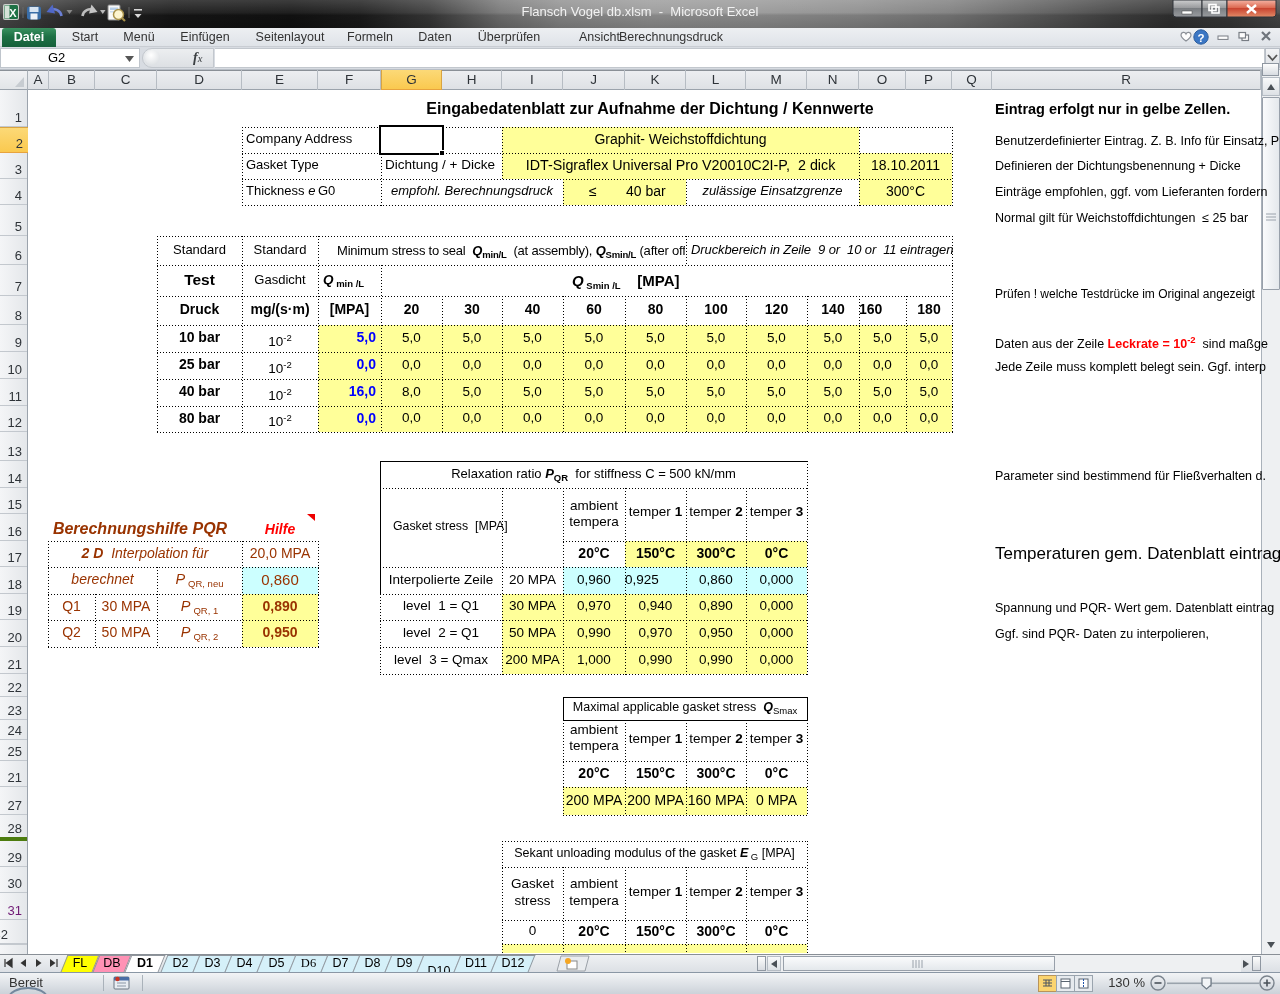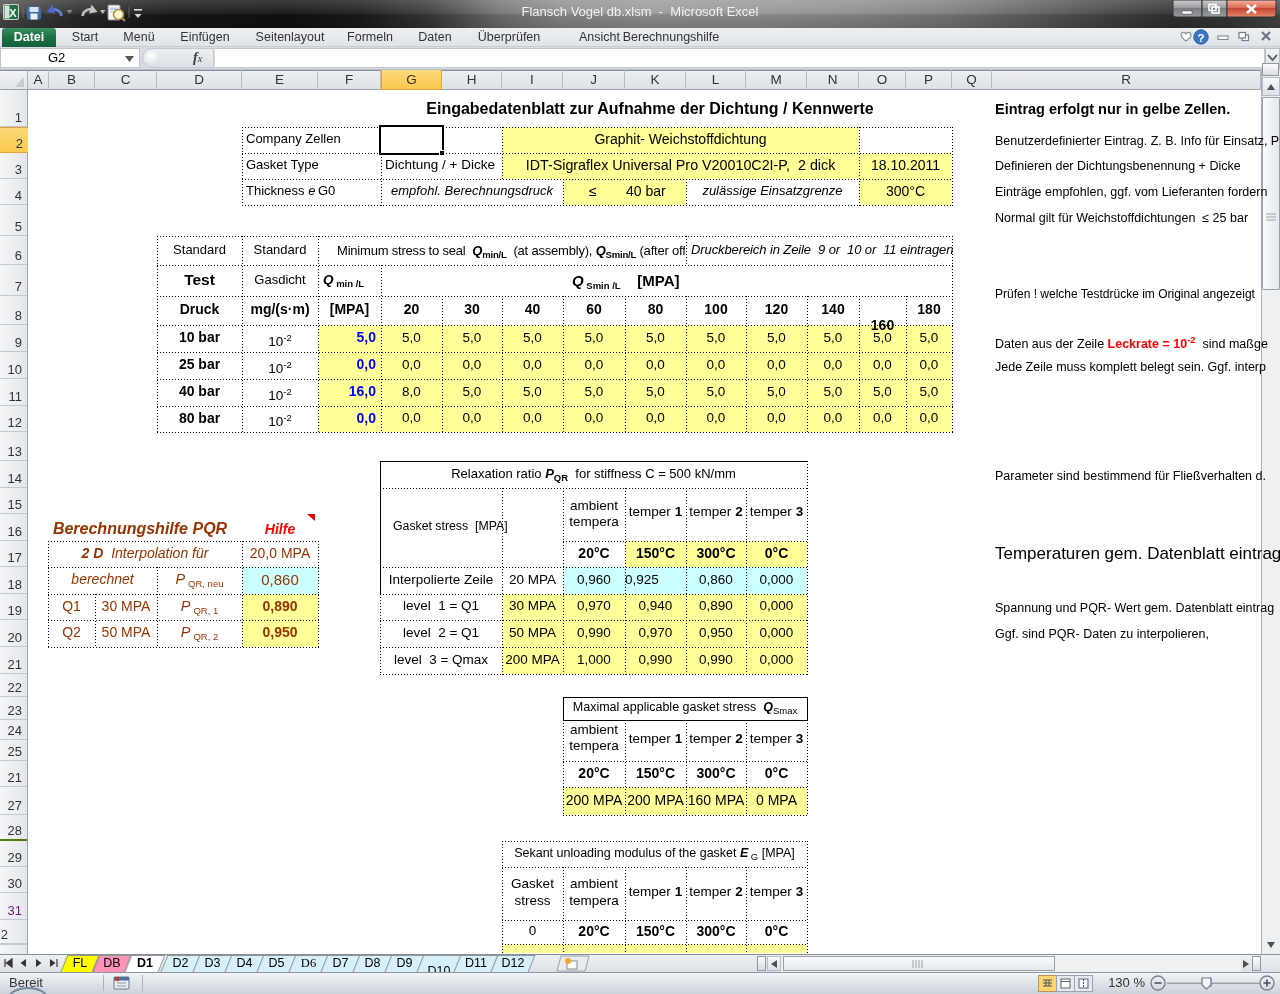--- a/index.html
+++ b/index.html
@@ -62,21 +62,21 @@
 <div class="ab" style="left:0;top:28px;width:1280px;height:19px;background:linear-gradient(#edeff2,#dfe3e8);border-bottom:1px solid #c9cdd3;"></div>
 <div class="ab" style="left:2px;top:28px;width:54px;height:19px;background:linear-gradient(#3a9160,#1e7145 45%,#15603a);border-radius:3px 3px 0 0;color:#fff;font-weight:bold;font-size:12.5px;text-align:center;line-height:19px;">Datei</div>
 <div class="ab" style="left:25px;top:28px;width:120px;height:19px;line-height:19px;text-align:center;font-size:12.5px;color:#333;">Start</div>
 <div class="ab" style="left:79px;top:28px;width:120px;height:19px;line-height:19px;text-align:center;font-size:12.5px;color:#333;">Menü</div>
 <div class="ab" style="left:145px;top:28px;width:120px;height:19px;line-height:19px;text-align:center;font-size:12.5px;color:#333;">Einfügen</div>
 <div class="ab" style="left:230px;top:28px;width:120px;height:19px;line-height:19px;text-align:center;font-size:12.5px;color:#333;">Seitenlayout</div>
 <div class="ab" style="left:310px;top:28px;width:120px;height:19px;line-height:19px;text-align:center;font-size:12.5px;color:#333;">Formeln</div>
 <div class="ab" style="left:375px;top:28px;width:120px;height:19px;line-height:19px;text-align:center;font-size:12.5px;color:#333;">Daten</div>
 <div class="ab" style="left:449px;top:28px;width:120px;height:19px;line-height:19px;text-align:center;font-size:12.5px;color:#333;">Überprüfen</div>
 <div class="ab" style="left:525px;top:28px;width:120px;height:19px;line-height:19px;text-align:center;font-size:12.5px;color:#333;padding-left:29px;">Ansicht</div>
-<div class="ab" style="left:611px;top:28px;width:120px;height:19px;line-height:19px;text-align:center;font-size:12.5px;color:#333;">Berechnungshilfe</div>
+<div class="ab" style="left:611px;top:28px;width:120px;height:19px;line-height:19px;text-align:center;font-size:12.5px;color:#333;">Berechnungsdruck</div>
 <svg class="ab" style="left:1170px;top:28px" width="110" height="19" viewBox="0 0 110 19">
 <path d="M11 7 a2.6 2.6 0 0 1 5 -1 a2.6 2.6 0 0 1 5 1 q0 2.5 -5 6 q-5 -3.5 -5 -6 z" fill="#fdfdfd" stroke="#8a8f96" stroke-width="1.2"></path>
 <circle cx="31" cy="9" r="7.2" fill="#3a76c4" stroke="#2c5e9e"></circle>
 <text x="31" y="13.5" text-anchor="middle" font-size="11.5" font-weight="bold" fill="#fff" font-family="Liberation Sans">?</text>
 <rect x="48" y="8" width="10" height="3.4" fill="#fdfdfd" stroke="#787d84" stroke-width="1"></rect>
 <rect x="72" y="7" width="6.5" height="5.5" fill="#fdfdfd" stroke="#787d84" stroke-width="1.2"></rect>
 <rect x="69" y="4.5" width="6.5" height="5.5" fill="#fdfdfd" stroke="#787d84" stroke-width="1.2"></rect>
 <path d="M92 4 L100 12 M100 4 L92 12" stroke="#6e747b" stroke-width="2.2"></path>
 </svg>
 <div class="ab" style="left:0;top:47px;width:1280px;height:23px;background:#d8dce2;border-bottom:1px solid #b8bec6;"></div>
@@ -191,21 +191,21 @@
   </div>
 <div class="ab" style="left:0;top:740px;width:27px;height:21px;background:transparent;border-bottom:1px solid #c3c8ce;text-align:right;font-size:13px;color:#2e3338;">
     <span style="position:absolute;right:5px;bottom:1px;">25</span>
   </div>
 <div class="ab" style="left:0;top:761px;width:27px;height:26px;background:transparent;border-bottom:1px solid #c3c8ce;text-align:right;font-size:13px;color:#2e3338;">
     <span style="position:absolute;right:5px;bottom:1px;">21</span>
   </div>
 <div class="ab" style="left:0;top:787px;width:27px;height:28px;background:transparent;border-bottom:1px solid #c3c8ce;text-align:right;font-size:13px;color:#2e3338;">
     <span style="position:absolute;right:5px;bottom:1px;">27</span>
   </div>
-<div class="ab" style="left:0;top:815px;width:27px;height:26px;background:transparent;border-bottom:2px solid #4d7c0f;text-align:right;font-size:13px;color:#2e3338;">
+<div class="ab" style="left:0;top:815px;width:27px;height:26px;background:transparent;border-bottom:4px solid #4d7c0f;text-align:right;font-size:13px;color:#2e3338;">
     <span style="position:absolute;right:5px;bottom:1px;">28</span>
   </div>
 <div class="ab" style="left:0;top:841px;width:27px;height:26px;background:transparent;border-bottom:1px solid #c3c8ce;text-align:right;font-size:13px;color:#2e3338;">
     <span style="position:absolute;right:5px;bottom:1px;">29</span>
   </div>
 <div class="ab" style="left:0;top:867px;width:27px;height:26px;background:transparent;border-bottom:1px solid #c3c8ce;text-align:right;font-size:13px;color:#2e3338;">
     <span style="position:absolute;right:5px;bottom:1px;">30</span>
   </div>
 <div class="ab" style="left:0;top:893px;width:27px;height:27px;background:transparent;border-bottom:1px solid #c3c8ce;text-align:right;font-size:13px;color:#701a75;">
     <span style="position:absolute;right:5px;bottom:1px;">31</span>
@@ -324,21 +324,21 @@
 <div class="ab" style="left:242px;top:179px;width:711px;height:1px;background:repeating-linear-gradient(to right,#000 0 1px,transparent 1px 3px);"></div>
 <div class="ab" style="left:242px;top:205px;width:711px;height:1px;background:repeating-linear-gradient(to right,#000 0 1px,transparent 1px 3px);"></div>
 <div class="ab" style="left:242px;top:127px;width:1px;height:79px;background:repeating-linear-gradient(to bottom,#000 0 1px,transparent 1px 3px);"></div>
 <div class="ab" style="left:381px;top:127px;width:1px;height:79px;background:repeating-linear-gradient(to bottom,#000 0 1px,transparent 1px 3px);"></div>
 <div class="ab" style="left:442px;top:127px;width:1px;height:27px;background:repeating-linear-gradient(to bottom,#000 0 1px,transparent 1px 3px);"></div>
 <div class="ab" style="left:502px;top:127px;width:1px;height:53px;background:repeating-linear-gradient(to bottom,#000 0 1px,transparent 1px 3px);"></div>
 <div class="ab" style="left:563px;top:179px;width:1px;height:27px;background:repeating-linear-gradient(to bottom,#000 0 1px,transparent 1px 3px);"></div>
 <div class="ab" style="left:686px;top:179px;width:1px;height:27px;background:repeating-linear-gradient(to bottom,#000 0 1px,transparent 1px 3px);"></div>
 <div class="ab" style="left:859px;top:127px;width:1px;height:79px;background:repeating-linear-gradient(to bottom,#000 0 1px,transparent 1px 3px);"></div>
 <div class="ab" style="left:952px;top:127px;width:1px;height:79px;background:repeating-linear-gradient(to bottom,#000 0 1px,transparent 1px 3px);"></div>
-<div class="ab" style="left:242px;top:127px;width:139px;height:26px;line-height:24px;font-size:13px;text-align:left;white-space:nowrap;padding-left:4px;">Company Zellen</div>
+<div class="ab" style="left:242px;top:127px;width:139px;height:26px;line-height:24px;font-size:13px;text-align:left;white-space:nowrap;padding-left:4px;">Company Address</div>
 <div class="ab" style="left:502px;top:127px;width:357px;height:26px;line-height:24px;font-size:14px;text-align:center;white-space:nowrap;">Graphit- Weichstoffdichtung</div>
 <div class="ab" style="left:242px;top:153px;width:139px;height:26px;line-height:24px;font-size:13px;text-align:left;white-space:nowrap;padding-left:4px;">Gasket Type</div>
 <div class="ab" style="left:381px;top:153px;width:121px;height:26px;line-height:24px;text-align:left;white-space:nowrap;padding-left:4px;">Dichtung / + Dicke</div>
 <div class="ab" style="left:502px;top:153px;width:357px;height:26px;line-height:24px;font-size:14.3px;text-align:center;white-space:nowrap;">IDT-Sigraflex Universal Pro V20010C2I-P,&nbsp; 2 dick</div>
 <div class="ab" style="left:859px;top:153px;width:93px;height:26px;line-height:24px;font-size:14px;text-align:center;white-space:nowrap;">18.10.2011</div>
 <div class="ab" style="left:242px;top:179px;width:139px;height:26px;line-height:24px;font-size:13px;text-align:left;white-space:nowrap;padding-left:4px;">Thickness <i>e</i> G0</div>
 <div class="ab" style="left:381px;top:179px;width:182px;height:26px;line-height:24px;font-size:13px;text-align:center;white-space:nowrap;"><i>empfohl. Berechnungsdruck</i></div>
 <div class="ab" style="left:563px;top:179px;width:123px;height:26px;font-size:14px;line-height:24px;">
     <span style="position:absolute;left:26px;">≤</span>
     <span style="position:absolute;left:63px;">40 bar</span>
@@ -385,21 +385,21 @@
 <div class="ab" style="left:242px;top:296px;width:76px;height:29px;line-height:27px;font-size:14px;text-align:center;white-space:nowrap;"><b>mg/(s·m)</b></div>
 <div class="ab" style="left:318px;top:296px;width:63px;height:29px;line-height:27px;font-size:14px;text-align:center;white-space:nowrap;"><b>[MPA]</b></div>
 <div class="ab" style="left:381px;top:296px;width:61px;height:29px;line-height:27px;font-size:14px;text-align:center;white-space:nowrap;"><b>20</b></div>
 <div class="ab" style="left:442px;top:296px;width:60px;height:29px;line-height:27px;font-size:14px;text-align:center;white-space:nowrap;"><b>30</b></div>
 <div class="ab" style="left:502px;top:296px;width:61px;height:29px;line-height:27px;font-size:14px;text-align:center;white-space:nowrap;"><b>40</b></div>
 <div class="ab" style="left:563px;top:296px;width:62px;height:29px;line-height:27px;font-size:14px;text-align:center;white-space:nowrap;"><b>60</b></div>
 <div class="ab" style="left:625px;top:296px;width:61px;height:29px;line-height:27px;font-size:14px;text-align:center;white-space:nowrap;"><b>80</b></div>
 <div class="ab" style="left:686px;top:296px;width:60px;height:29px;line-height:27px;font-size:14px;text-align:center;white-space:nowrap;"><b>100</b></div>
 <div class="ab" style="left:746px;top:296px;width:61px;height:29px;line-height:27px;font-size:14px;text-align:center;white-space:nowrap;"><b>120</b></div>
 <div class="ab" style="left:807px;top:296px;width:52px;height:29px;line-height:27px;font-size:14px;text-align:center;white-space:nowrap;"><b>140</b></div>
-<div class="ab" style="left:859px;top:296px;width:47px;height:29px;line-height:27px;font-size:14px;text-align:center;white-space:nowrap;margin-top:16px;"><b>160</b></div>
+<div class="ab" style="left:859px;top:296px;width:47px;height:29px;line-height:27px;font-size:14px;text-align:left;white-space:nowrap;"><b>160</b></div>
 <div class="ab" style="left:906px;top:296px;width:46px;height:29px;line-height:27px;font-size:14px;text-align:center;white-space:nowrap;"><b>180</b></div>
 <div class="ab" style="left:157px;top:325px;width:85px;height:27px;line-height:25px;font-size:14px;text-align:center;white-space:nowrap;"><b>10 bar</b></div>
 <div class="ab" style="left:242px;top:325px;width:76px;height:27px;line-height:25px;text-align:center;white-space:nowrap;">10<sup class="s">-2</sup></div>
 <div class="ab" style="left:318px;top:325px;width:63px;height:27px;line-height:25px;font-size:14px;text-align:right;white-space:nowrap;padding-right:5px;"><b style="color:#0000ff">5,0</b></div>
 <div class="ab" style="left:381px;top:325px;width:61px;height:27px;line-height:25px;text-align:center;white-space:nowrap;">5,0</div>
 <div class="ab" style="left:442px;top:325px;width:60px;height:27px;line-height:25px;text-align:center;white-space:nowrap;">5,0</div>
 <div class="ab" style="left:502px;top:325px;width:61px;height:27px;line-height:25px;text-align:center;white-space:nowrap;">5,0</div>
 <div class="ab" style="left:563px;top:325px;width:62px;height:27px;line-height:25px;text-align:center;white-space:nowrap;">5,0</div>
 <div class="ab" style="left:625px;top:325px;width:61px;height:27px;line-height:25px;text-align:center;white-space:nowrap;">5,0</div>
 <div class="ab" style="left:686px;top:325px;width:60px;height:27px;line-height:25px;text-align:center;white-space:nowrap;">5,0</div>

